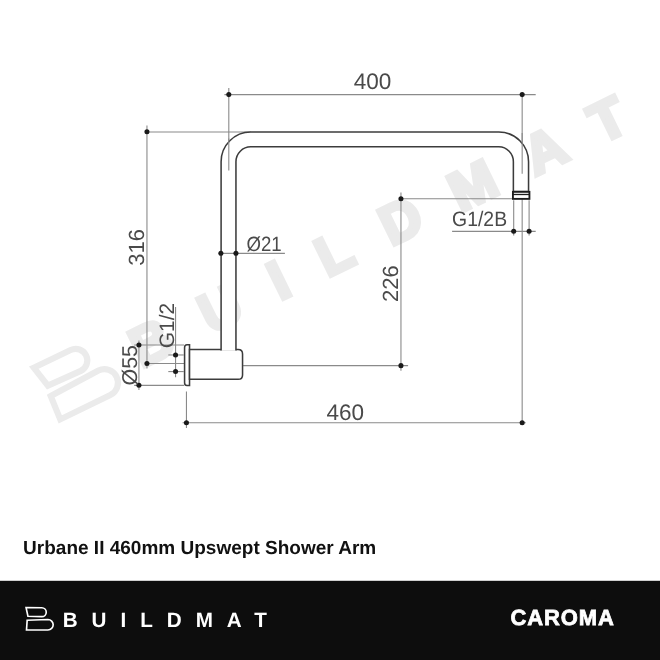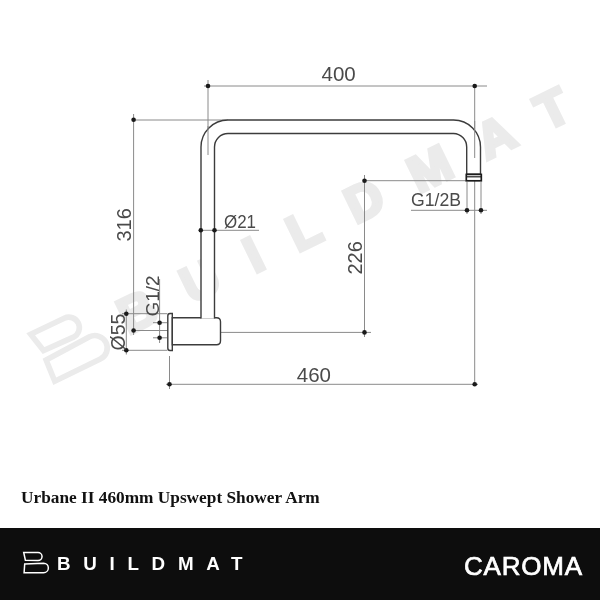--- a/index.html
+++ b/index.html
@@ -101,27 +101,27 @@
 
   <text x="224" y="228" font-size="18.8" fill="#4a4a4a" textLength="32" lengthAdjust="spacingAndGlyphs">Ø21</text>
 
   <text transform="translate(124.5,350.5) rotate(-90)" font-size="19.5" fill="#4a4a4a">Ø55</text>
 
   <text transform="translate(158.5,316.5) rotate(-90)" font-size="19" fill="#4a4a4a">G1/2</text>
 
   <text x="411" y="205.5" font-size="19" fill="#4a4a4a" textLength="50" lengthAdjust="spacingAndGlyphs">G1/2B</text>
 </svg>
 
-<div id="title" style="position:absolute;left:21px;top:488.2px;font-size:17.3px;font-weight:bold;color:#111;white-space:nowrap;font-family:Liberation Serif, serif;">Urbane II 460mm Upswept Shower Arm</div>
+<div id="title" style="position:absolute;left:21px;top:488.2px;font-size:17.3px;font-weight:bold;color:#111;white-space:nowrap;">Urbane II 460mm Upswept Shower Arm</div>
 
 <div style="position:absolute;left:0;top:527.5px;width:600px;height:72.5px;background:#0d0d0d;"></div>
 
 <svg width="36" height="30" viewBox="0 0 36 30" style="position:absolute;left:18px;top:548px;">
   <g fill="none" stroke="#fff" stroke-width="1.5" stroke-linejoin="miter">
     <path d="M 5.7,4.4 L 20,4.5 A 4.05,4.05 0 0 1 20,12.6 L 7.4,12.2 Z"></path>
     <path d="M 6.7,15.9 L 25.6,15.2 A 4.75,4.75 0 0 1 25.6,24.7 L 6.1,24.7 L 6.7,15.9 Z"></path>
   </g>
 </svg>
 
 <div style="position:absolute;left:57px;top:553px;font-size:18.8px;font-weight:bold;color:#fff;letter-spacing:12.7px;white-space:nowrap;">BUILDMAT</div>
 
-<div style="position:absolute;left:464px;top:551px;font-size:26px;font-weight:400;color:#fff;letter-spacing:0.8px;white-space:nowrap;-webkit-text-stroke:0.7px #fff;">CAROMA</div>
+<div style="position:absolute;left:464px;top:551px;font-size:20px;font-weight:700;color:#fff;letter-spacing:0.8px;white-space:nowrap;-webkit-text-stroke:0.7px #fff;">CAROMA</div>
 </div>
 
 </body></html>

